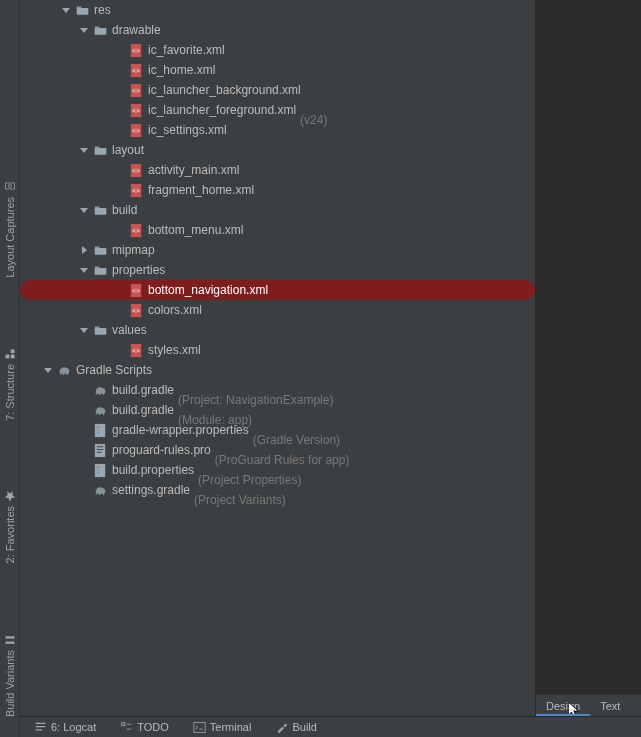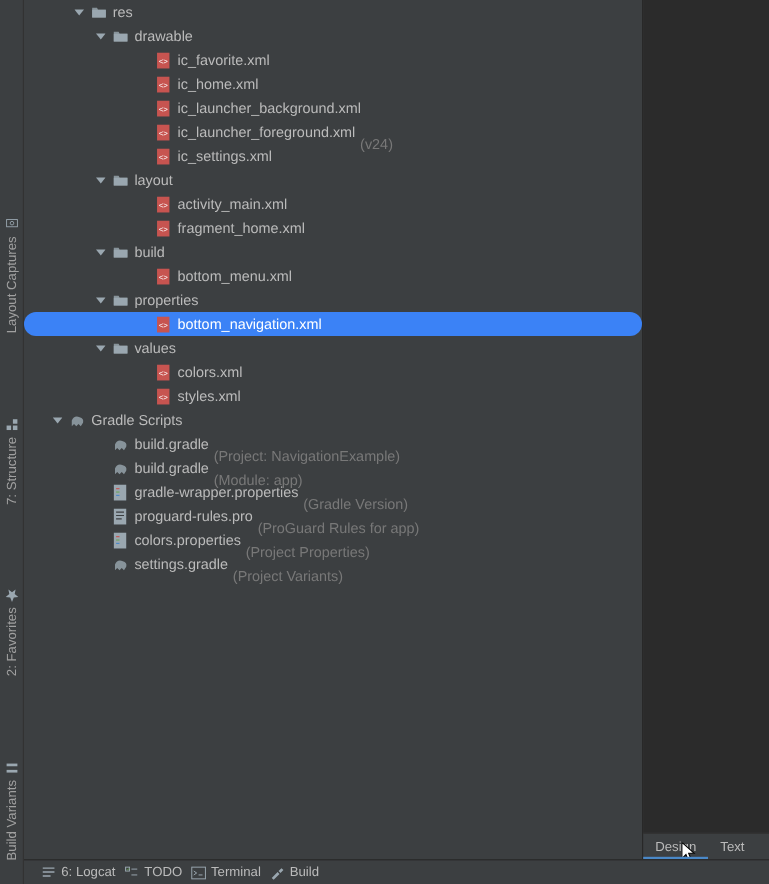--- a/index.html
+++ b/index.html
@@ -39,21 +39,21 @@
   }
   .tree-row {
     height: 20px;
     display: flex;
     align-items: center;
     padding-left: 0;
     cursor: pointer;
     white-space: nowrap;
   }
   .tree-row.selected {
-    background: #3b82f6;
+    background: #7f1d1d;
     color: #ffffff;
     border-radius: 10px;
   }
   .tree-row .pad { flex-shrink: 0; }
   .arrow {
     width: 12px;
     height: 12px;
     display: inline-flex;
     align-items: center;
     justify-content: center;
@@ -78,21 +78,21 @@
     position: absolute;
     left: 0;
     right: 0;
     bottom: 0;
     height: 21px;
     background: #3c3f41;
     border-top: 1px solid #282828;
     display: flex;
     align-items: center;
     padding-left: 14px;
-    gap: 7px;
+    gap: 24px;
   }
   .bottom-item {
     display: flex;
     align-items: center;
     gap: 4px;
     color: #bbb;
     font-size: 11px;
     cursor: pointer;
   }
   .bottom-item svg { width: 13px; height: 13px; }
@@ -338,20 +338,35 @@
             <rect x="2" y="1" width="11" height="14" fill="none" stroke="#9aa7b0" stroke-width="0"></rect>
             <text x="7.5" y="11" font-size="7" fill="#fff" text-anchor="middle" font-family="sans-serif">&lt;&gt;</text>
           </svg>
         </span>
         <span class="label">bottom_menu.xml</span>
       </div>
       <div class="tree-row">
         <span class="pad" style="width: 58px;"></span>
         <span class="arrow">
           <svg viewBox="0 0 8 8">
+            <path d="M2 0 L7 4 L2 8 Z" fill="#9aa7b0"></path>
+          </svg>
+        </span>
+        <span class="icon">
+          <svg viewBox="0 0 16 16" width="15" height="13">
+            <path d="M1 3h5l1 2h8v8H1z" fill="#87939a"></path>
+            <path d="M1 5h14v8H1z" fill="#9aa7b0"></path>
+          </svg>
+        </span>
+        <span class="label">mipmap</span>
+      </div>
+      <div class="tree-row">
+        <span class="pad" style="width: 58px;"></span>
+        <span class="arrow">
+          <svg viewBox="0 0 8 8">
             <path d="M0 2 L8 2 L4 7 Z" fill="#9aa7b0"></path>
           </svg>
         </span>
         <span class="icon">
           <svg viewBox="0 0 16 16" width="15" height="13">
             <path d="M1 3h5l1 2h8v8H1z" fill="#87939a"></path>
             <path d="M1 5h14v8H1z" fill="#9aa7b0"></path>
           </svg>
         </span>
         <span class="label">properties</span>
@@ -362,45 +377,45 @@
         <span class="icon">
           <svg viewBox="0 0 16 16" width="15" height="15">
             <rect x="2" y="1" width="11" height="14" fill="#c75450"></rect>
             <rect x="2" y="1" width="11" height="14" fill="none" stroke="#9aa7b0" stroke-width="0"></rect>
             <text x="7.5" y="11" font-size="7" fill="#fff" text-anchor="middle" font-family="sans-serif">&lt;&gt;</text>
           </svg>
         </span>
         <span class="label">bottom_navigation.xml</span>
       </div>
       <div class="tree-row">
+        <span class="pad" style="width: 94px;"></span>
+        <span class="arrow"></span>
+        <span class="icon">
+          <svg viewBox="0 0 16 16" width="15" height="15">
+            <rect x="2" y="1" width="11" height="14" fill="#c75450"></rect>
+            <rect x="2" y="1" width="11" height="14" fill="none" stroke="#9aa7b0" stroke-width="0"></rect>
+            <text x="7.5" y="11" font-size="7" fill="#fff" text-anchor="middle" font-family="sans-serif">&lt;&gt;</text>
+          </svg>
+        </span>
+        <span class="label">colors.xml</span>
+      </div>
+      <div class="tree-row">
         <span class="pad" style="width: 58px;"></span>
         <span class="arrow">
           <svg viewBox="0 0 8 8">
             <path d="M0 2 L8 2 L4 7 Z" fill="#9aa7b0"></path>
           </svg>
         </span>
         <span class="icon">
           <svg viewBox="0 0 16 16" width="15" height="13">
             <path d="M1 3h5l1 2h8v8H1z" fill="#87939a"></path>
             <path d="M1 5h14v8H1z" fill="#9aa7b0"></path>
           </svg>
         </span>
         <span class="label">values</span>
-      </div>
-      <div class="tree-row">
-        <span class="pad" style="width: 94px;"></span>
-        <span class="arrow"></span>
-        <span class="icon">
-          <svg viewBox="0 0 16 16" width="15" height="15">
-            <rect x="2" y="1" width="11" height="14" fill="#c75450"></rect>
-            <rect x="2" y="1" width="11" height="14" fill="none" stroke="#9aa7b0" stroke-width="0"></rect>
-            <text x="7.5" y="11" font-size="7" fill="#fff" text-anchor="middle" font-family="sans-serif">&lt;&gt;</text>
-          </svg>
-        </span>
-        <span class="label">colors.xml</span>
       </div>
       <div class="tree-row">
         <span class="pad" style="width: 94px;"></span>
         <span class="arrow"></span>
         <span class="icon">
           <svg viewBox="0 0 16 16" width="15" height="15">
             <rect x="2" y="1" width="11" height="14" fill="#c75450"></rect>
             <rect x="2" y="1" width="11" height="14" fill="none" stroke="#9aa7b0" stroke-width="0"></rect>
             <text x="7.5" y="11" font-size="7" fill="#fff" text-anchor="middle" font-family="sans-serif">&lt;&gt;</text>
           </svg>
@@ -473,21 +488,21 @@
         <span class="pad" style="width: 58px;"></span>
         <span class="arrow"></span>
         <span class="icon">
           <svg viewBox="0 0 16 16" width="15" height="15">
             <rect x="2" y="1" width="11" height="14" fill="#9aa7b0"></rect>
             <rect x="4" y="4" width="3" height="1" fill="#c75450"></rect>
             <rect x="4" y="7" width="3" height="1" fill="#6ba65d"></rect>
             <rect x="4" y="10" width="3" height="1" fill="#4a88c7"></rect>
           </svg>
         </span>
-        <span class="label">colors.properties</span>
+        <span class="label">build.properties</span>
         <span class="hint">(Project Properties)</span>
       </div>
       <div class="tree-row">
         <span class="pad" style="width: 58px;"></span>
         <span class="arrow"></span>
         <span class="icon">
           <svg viewBox="0 0 16 16" width="15" height="15">
             <path d="M3 8 Q5 3 10 5 Q14 6 13 10 L11 13 L9 11 L7 13 L5 11 L3 13 Z" fill="#87939a"></path>
           </svg>
         </span>

